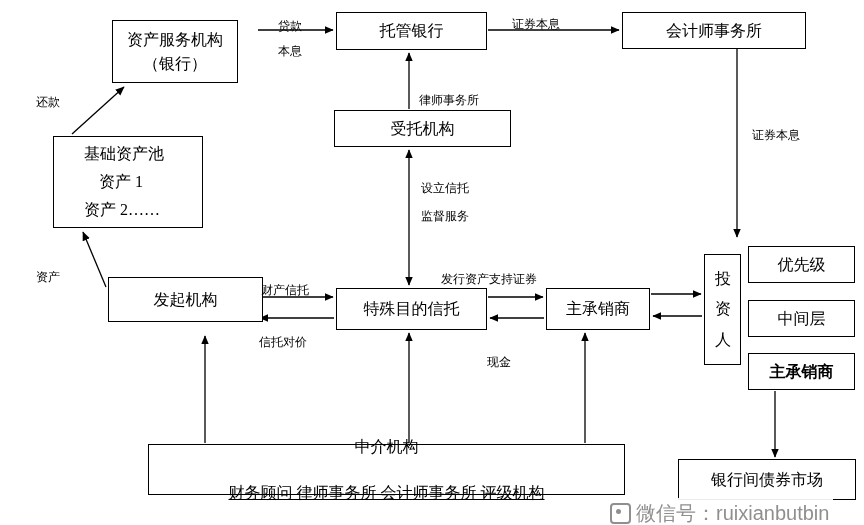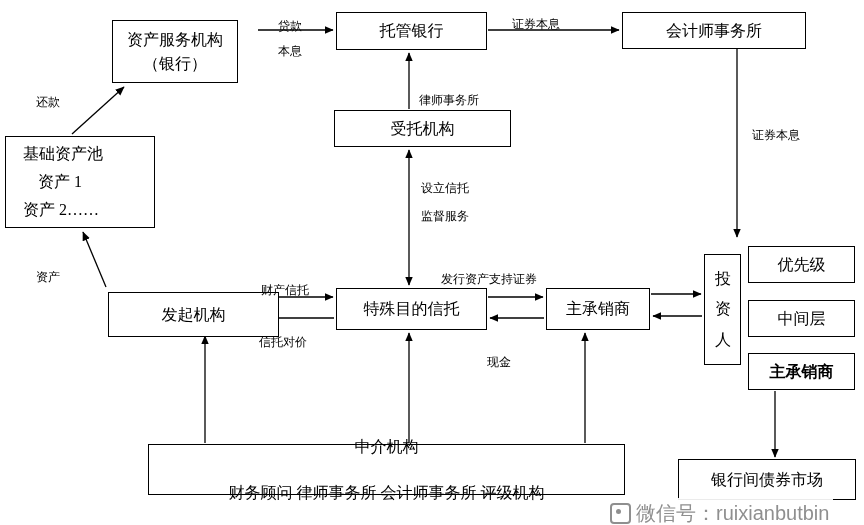--- a/index.html
+++ b/index.html
@@ -24,37 +24,37 @@
     border: 1px solid #000;
     background: #fff;
     display: flex;
     flex-direction: column;
     align-items: center;
     justify-content: center;
     font-size: 16px;
     line-height: 1.45;
     text-align: center;
   }
-  .box.left-align { align-items: flex-start; text-align: left; padding-left: 17px; line-height: 1.75; }
+  .box.left-align { align-items: flex-start; text-align: left; padding-left: 30px; line-height: 1.75; margin-left: 48px; }
   .box .indent { padding-left: 15px; }
   .lbl {
     position: absolute;
     font-size: 12px;
     line-height: 1.1;
     white-space: nowrap;
     margin-top: 12px;
   }
   .bold { font-weight: bold; }
   .vtext {
     width: 1.05em;
     word-break: break-all;
     line-height: 1.9;
     text-align: right;
   }
-  .intermediary-line2 { margin-top: 23px; }
+  .intermediary-line2 { margin-top: 23px; text-decoration: underline; }
   .watermark {
     position: absolute;
     left: 606px; top: 474px;
     display: flex;
     align-items: center;
     gap: 5px;
     background: rgba(255,255,255,0.92);
     padding: 2px 4px;
     color: #8f8f8f;
     font-size: 20px;
@@ -124,21 +124,21 @@
   <div class="box" style="left:334px;top:110px;width:177px;height:37px">
     <div>受托机构</div>
   </div>
 
   <div class="box left-align" style="left:5px;top:136px;width:150px;height:92px">
     <div>基础资产池</div>
     <div class="indent">资产 1</div>
     <div>资产 2……</div>
   </div>
 
-  <div class="box" style="left:108px;top:292px;width:171px;height:45px">
+  <div class="box" style="left:108px;top:277px;width:155px;height:45px">
     <div>发起机构</div>
   </div>
 
   <div class="box" style="left:336px;top:288px;width:151px;height:42px">
     <div>特殊目的信托</div>
   </div>
 
   <div class="box" style="left:546px;top:288px;width:104px;height:42px">
     <div>主承销商</div>
   </div>

